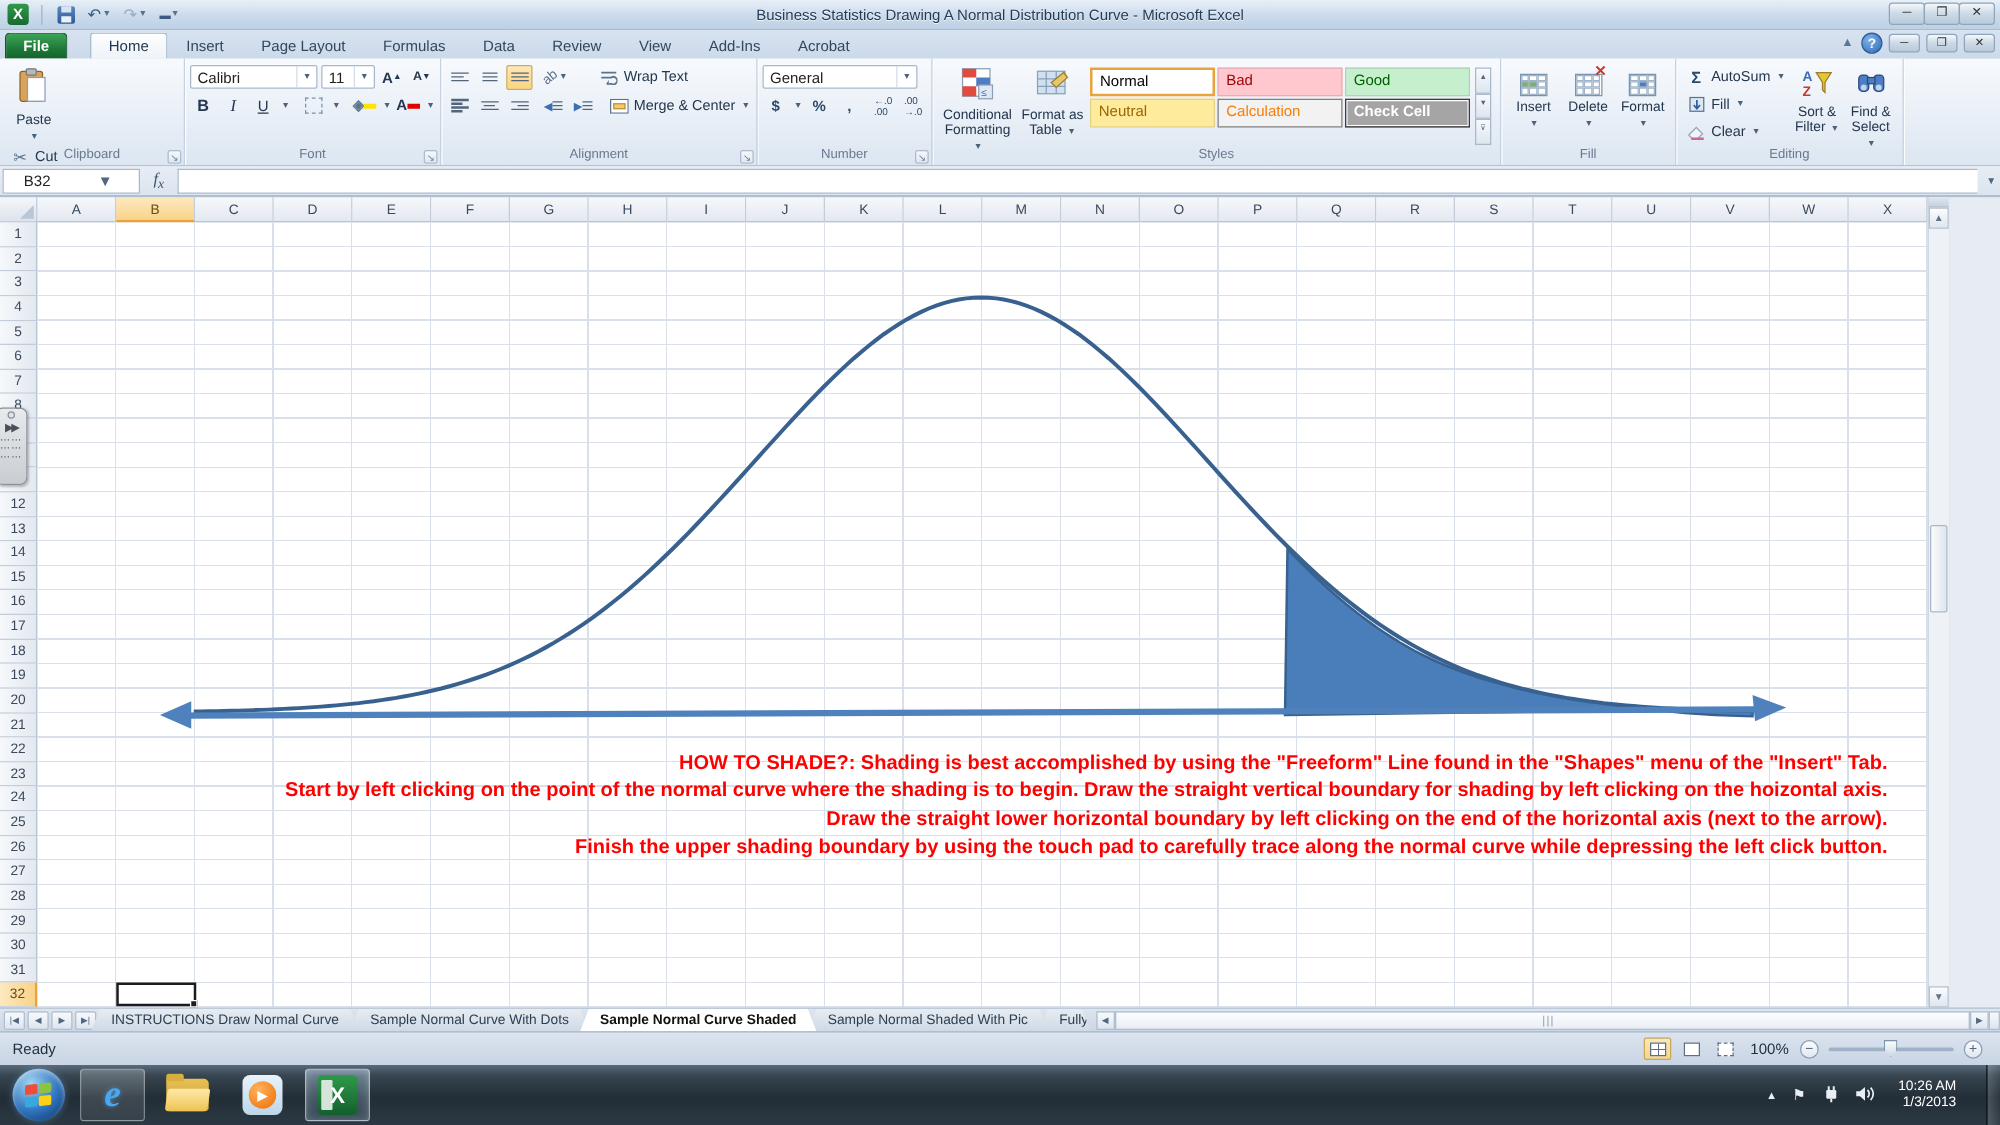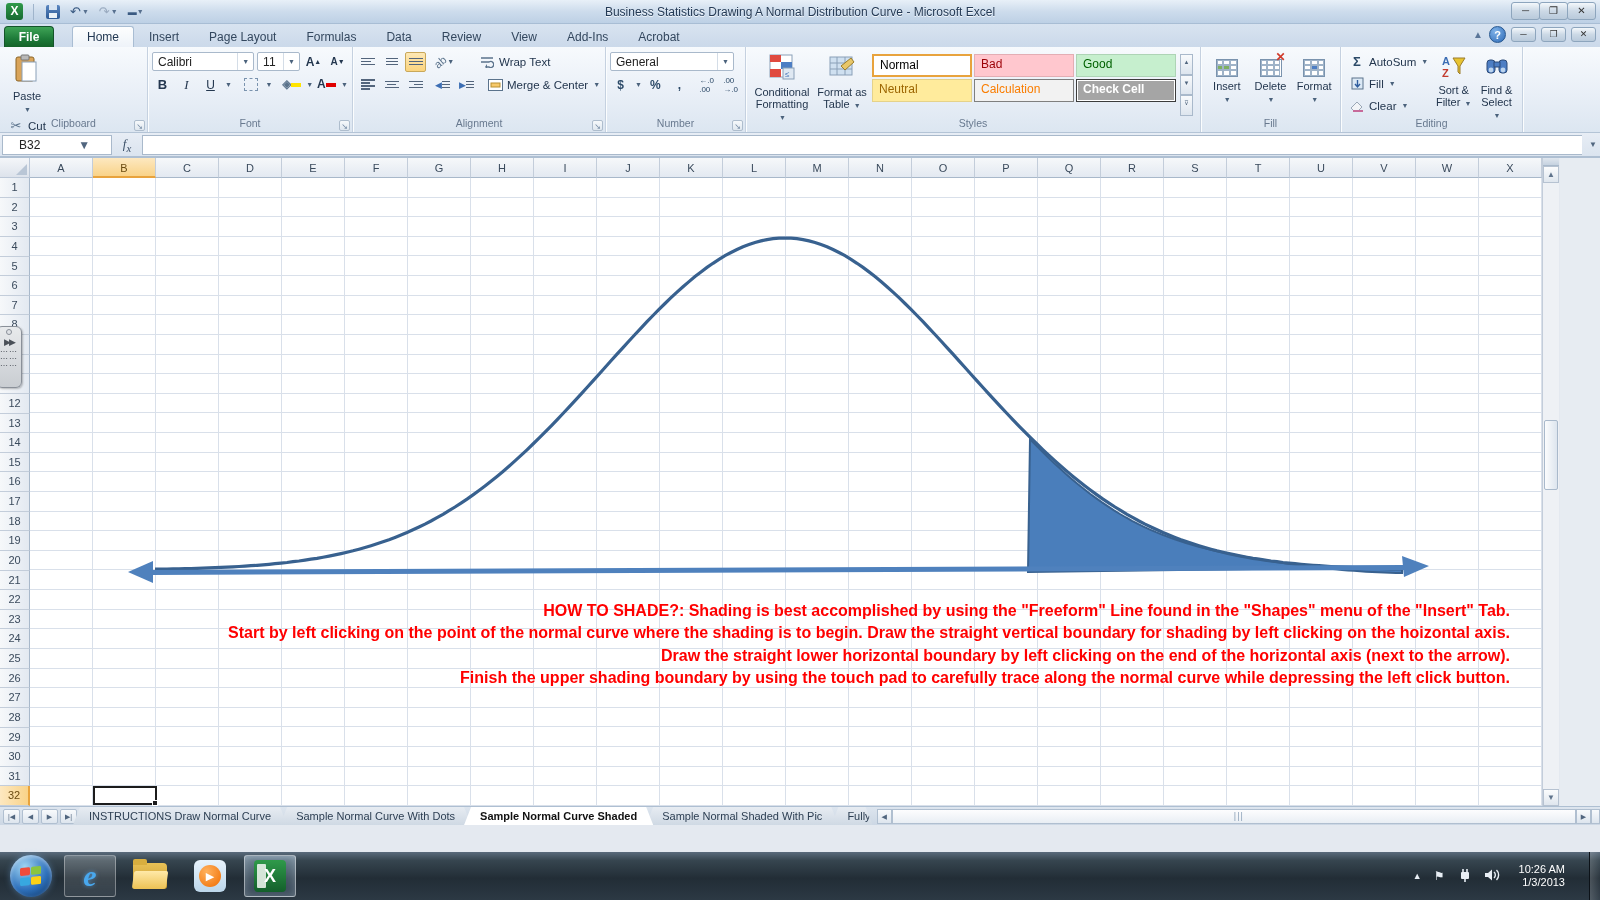--- a/index.html
+++ b/index.html
@@ -668,20 +668,40 @@
     <div class="hscroll">
       <div class="hs-btn">◀</div>
       <div class="hs-track">
           <div class="hs-grip">|||</div>
         </div>
       <div class="hs-btn">▶</div>
       <div class="hs-btn" style="width:9px"></div>
     </div>
   </div>
 
+  <div class="statusbar">
+    <span class="ready">Ready</span>
+    <div class="sb-right">
+      <div class="viewbtn on">
+          <span class="vb-ic grid"></span>
+        </div>
+      <div class="viewbtn">
+          <span class="vb-ic"></span>
+        </div>
+      <div class="viewbtn">
+          <span class="vb-ic" style="border-style:dashed"></span>
+        </div>
+      <span class="zoomtxt">100%</span>
+      <div class="zbtn">−</div>
+      <div class="ztrack">
+          <div class="zthumb"></div>
+        </div>
+      <div class="zbtn">+</div>
+    </div>
+  </div>
 
   <div class="taskbar">
     <div class="orb">
       <span class="flag">
           <i style="background:#ef4c3a"></i>
           <i style="background:#8bc540"></i>
           <i style="background:#37a8e0"></i>
           <i style="background:#fcd116"></i>
         </span>
     </div>

